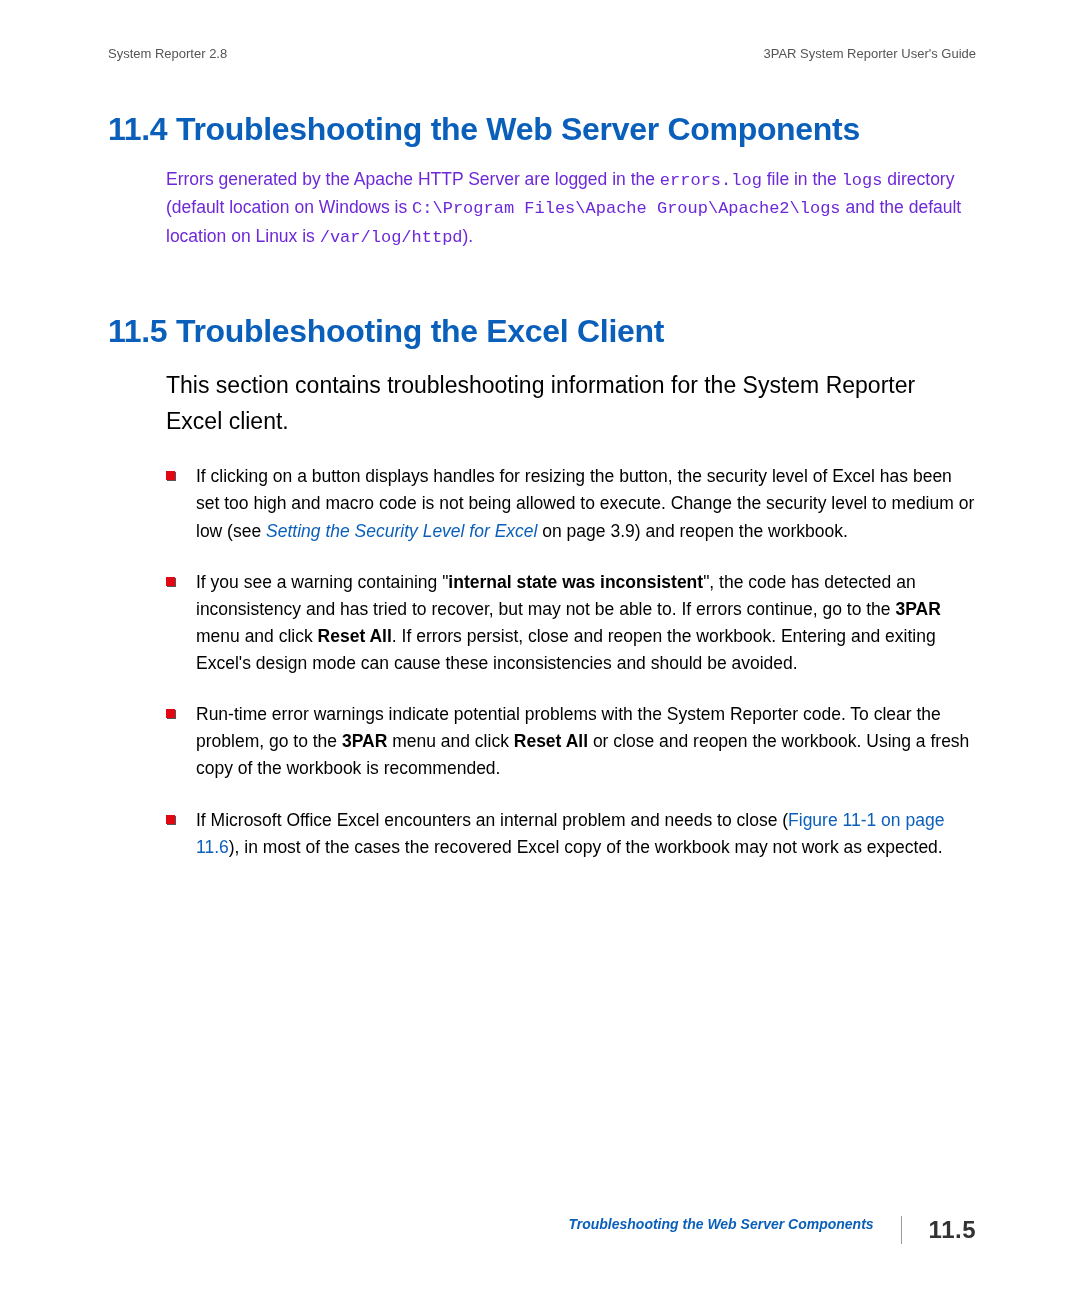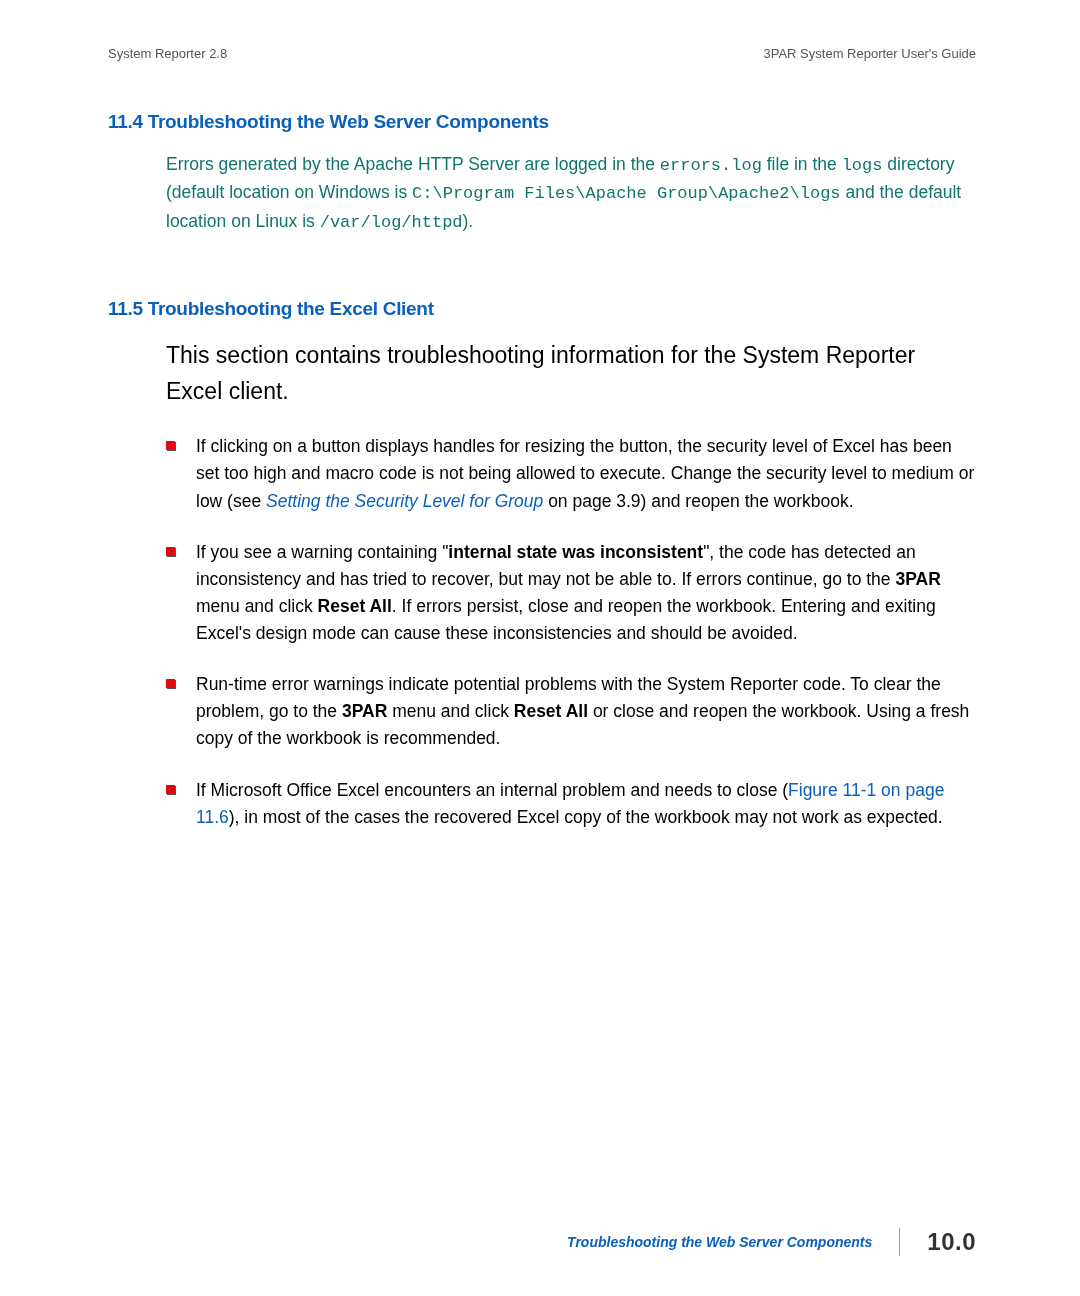--- a/index.html
+++ b/index.html
@@ -18,32 +18,32 @@
       display: flex;
       justify-content: space-between;
       font-size: 13px;
       color: #555;
       margin-bottom: 50px;
       font-family: 'Segoe UI', Arial, sans-serif;
     }
     .heading {
       color: #0a5fbb;
       font-weight: 700;
-      font-size: 19px;
+      font-size: 32px;
       margin-top: 28px;
       margin-bottom: 18px;
       letter-spacing: -0.3px;
     }
     .indent-block {
       margin-left: 58px;
     }
     .body-text {
       font-size: 17.5px;
       line-height: 1.55;
-      color: #0f766e;
+      color: #6d28d9;
     }
     .mono {
       font-family: 'Courier New', monospace;
       font-size: 17px;
     }
     .section-2 {
       margin-top: 62px;
     }
     .intro-2 {
       margin-left: 58px;
@@ -75,24 +75,23 @@
     .link {
       color: #0a5fbb;
       font-style: italic;
     }
     .link-plain {
       color: #0a5fbb;
     }
     .bold { font-weight: 700; }
     .footer {
       position: absolute;
-      bottom: 40px;
+      bottom: 52px;
       right: 104px;
       display: flex;
-      align-items: center;
       gap: 27px;
     }
     .footer-text {
       color: #0a5fbb;
       font-weight: 700;
       font-style: italic;
       font-size: 14px;
     }
     .footer-divider {
       width: 1px;
@@ -119,32 +118,32 @@
   <div class="indent-block body-text">
     <span>Errors generated by the Apache HTTP Server are logged in the </span><span class="mono">errors.log</span><span> file in the </span><span class="mono">logs</span><span> directory (default location on Windows is </span><span class="mono">C:\Program Files\Apache Group\Apache2\logs</span><span> and the default location on Linux is </span><span class="mono">/var/log/httpd</span><span>).</span>
   </div>
 
   <div class="section-2">
     <h2 class="heading">11.5 Troubleshooting the Excel Client</h2>
     <p class="intro-2">This section contains troubleshooting information for the System Reporter Excel client.</p>
 
     <ul class="bullets">
       <li>
-        <span>If clicking on a button displays handles for resizing the button, the security level of Excel has been set too high and macro code is not being allowed to execute. Change the security level to medium or low (see </span><span class="link">Setting the Security Level for Group</span><span> on page 3.9) and reopen the workbook.</span>
+        <span>If clicking on a button displays handles for resizing the button, the security level of Excel has been set too high and macro code is not being allowed to execute. Change the security level to medium or low (see </span><span class="link">Setting the Security Level for Excel</span><span> on page 3.9) and reopen the workbook.</span>
       </li>
       <li>
         <span>If you see a warning containing "</span><span class="bold">internal state was inconsistent</span><span>", the code has detected an inconsistency and has tried to recover, but may not be able to. If errors continue, go to the </span><span class="bold">3PAR</span><span> menu and click </span><span class="bold">Reset All</span><span>. If errors persist, close and reopen the workbook. Entering and exiting Excel's design mode can cause these inconsistencies and should be avoided.</span>
       </li>
       <li>
         <span>Run-time error warnings indicate potential problems with the System Reporter code. To clear the problem, go to the </span><span class="bold">3PAR</span><span> menu and click </span><span class="bold">Reset All</span><span> or close and reopen the workbook. Using a fresh copy of the workbook is recommended.</span>
       </li>
       <li>
         <span>If Microsoft Office Excel encounters an internal problem and needs to close (</span><span class="link-plain">Figure 11-1 on page 11.6</span><span>), in most of the cases the recovered Excel copy of the workbook may not work as expected.</span>
       </li>
     </ul>
   </div>
 </div>
 
 <div class="footer">
   <span class="footer-text">Troubleshooting the Web Server Components</span>
   <span class="footer-divider"></span>
-  <span class="footer-page">10.0</span>
+  <span class="footer-page">11.5</span>
 </div>
 
 </body></html>

